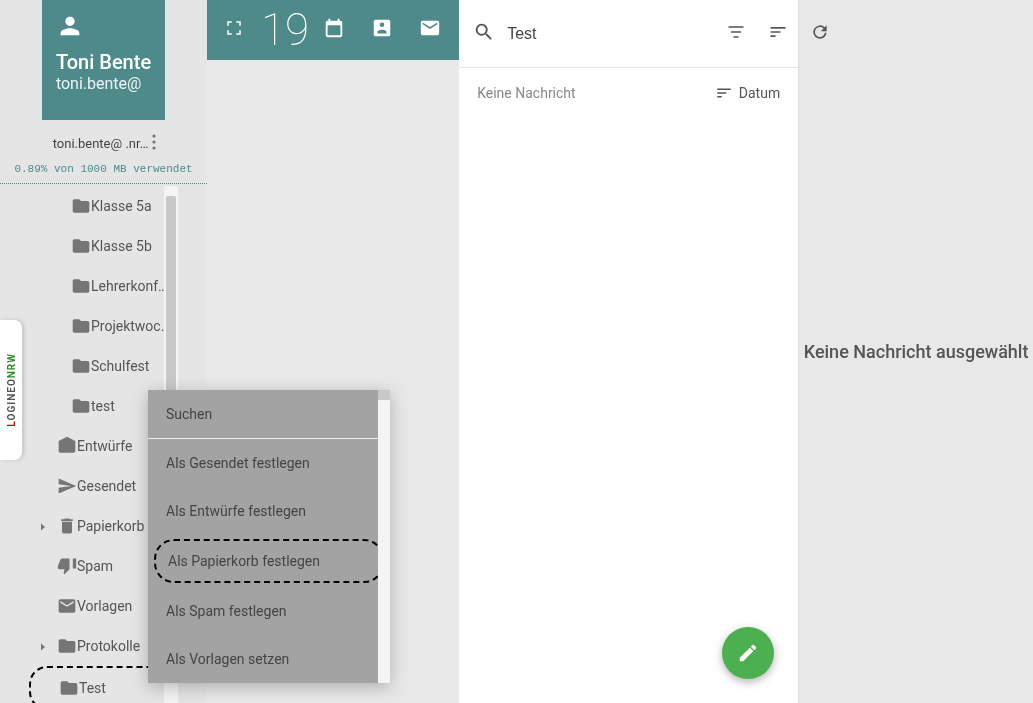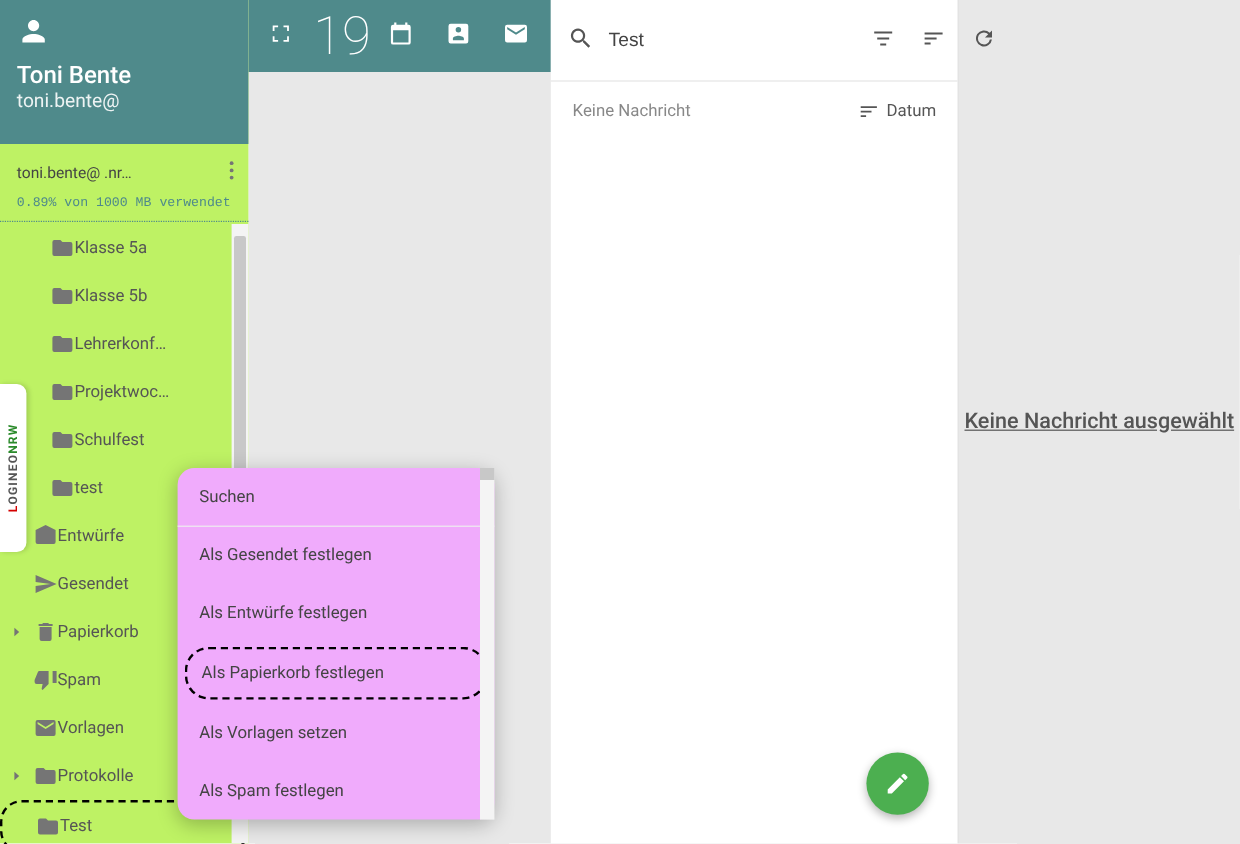--- a/index.html
+++ b/index.html
@@ -1,18 +1,18 @@
 <!DOCTYPE html>
 <html><head>
 <meta charset="utf-8">
 <style>
 * { box-sizing: border-box; margin: 0; padding: 0; }
 body { font-family: -apple-system, BlinkMacSystemFont, "Segoe UI", Roboto, sans-serif; width: 1033px; height: 703px; overflow: hidden; background: #fff; position: relative; }
 .app { display: flex; height: 703px; }
-.sidebar { width: 207px; background: #bef264; display: flex; flex-direction: column; position: relative; }
+.sidebar { width: 207px; background: #e5e5e5; display: flex; flex-direction: column; position: relative; align-items: center; }
 .sidebar-header { background: #4f8a8b; color: #fff; padding: 12px 14px 10px 14px; height: 120px; position: relative; }
 .avatar-icon { width: 28px; height: 28px; fill: #fff; }
 .user-name { font-size: 20px; font-weight: 500; margin-top: 6px; }
 .user-email { font-size: 16px; opacity: 0.9; }
 .gear { position: absolute; right: 14px; top: 78px; cursor: pointer; }
 .gear svg { width: 20px; height: 20px; fill: #fff; }
 .account-row { display: flex; align-items: center; justify-content: space-between; padding: 10px 8px 6px 14px; font-size: 13px; color: #444; }
 .account-row .more { padding: 4px; cursor: pointer; }
 .storage { font-size: 11px; color: #4f8a8b; padding: 0 14px 8px 14px; border-bottom: 1px dotted #4f8a8b; margin-bottom: 2px; font-family: Liberation Mono, monospace; }
 .folders { flex: 1; overflow-y: auto; position: relative; }
@@ -39,22 +39,22 @@
 .search-row { display: flex; align-items: center; padding: 14px 14px; border-bottom: 1px solid #e5e5e5; gap: 12px; height: 68px; }
 .search-row .sico svg { width: 22px; height: 22px; fill: #555; }
 .search-row input { border: none; outline: none; font-size: 16px; flex: 1; color: #444; }
 .search-row .acts { display: flex; gap: 22px; }
 .search-row .acts svg { width: 20px; height: 20px; fill: #555; cursor: pointer; }
 .listhdr { display: flex; align-items: center; justify-content: space-between; padding: 16px 18px; color: #888; font-size: 14px; }
 .listhdr .sorter { display: flex; align-items: center; gap: 6px; cursor: pointer; color: #555; }
 .listhdr .sorter svg { width: 18px; height: 18px; fill: #555; }
 .fab { position: absolute; bottom: 24px; right: 24px; width: 52px; height: 52px; border-radius: 50%; background: #4caf50; display: flex; align-items: center; justify-content: center; box-shadow: 0 3px 8px rgba(0,0,0,0.3); cursor: pointer; }
 .fab svg { width: 22px; height: 22px; fill: #fff; }
-.view-pane { flex: 1; background: #e8e8e8; display: flex; align-items: center; justify-content: center; color: #555; font-size: 18px; font-weight: 500; text-decoration: underline; }
-.ctxmenu { position: absolute; left: 148px; top: 390px; width: 264px; background: #f0abfc; box-shadow: 0 4px 16px rgba(0,0,0,0.25); z-index: 50; border-radius: 14px; }
+.view-pane { flex: 1; background: #e8e8e8; display: flex; align-items: center; justify-content: center; color: #555; font-size: 18px; font-weight: 500; }
+.ctxmenu { position: absolute; left: 148px; top: 390px; width: 242px; background: #a3a3a3; box-shadow: 0 4px 16px rgba(0,0,0,0.25); z-index: 50; }
 .ctxmenu-item { padding: 16px 18px; font-size: 14px; color: #444; cursor: pointer; }
 .ctxmenu-item:first-child { border-bottom: 1px solid #eee; }
 .ctxmenu-highlight { border: 2.5px dashed #000; border-radius: 20px; margin: 4px 6px; padding: 12px 12px; }
 .ctx-scroll { position: absolute; right: 0; top: 0; bottom: 0; width: 12px; background: #f4f4f4; }
 .ctx-scroll-thumb-top { position: absolute; top: 0; width: 12px; height: 10px; background: #c8c8c8; }
 </style>
 </head>
 <body>
 
 <div class="app">
@@ -242,19 +242,19 @@
     </div>
   </main>
 </div>
 
 <div class="ctxmenu">
   <div id="ctx-mount">
       <div class="ctxmenu-item">Suchen</div>
       <div class="ctxmenu-item">Als Gesendet festlegen</div>
       <div class="ctxmenu-item">Als Entwürfe festlegen</div>
       <div class="ctxmenu-item ctxmenu-highlight">Als Papierkorb festlegen</div>
+      <div class="ctxmenu-item">Als Spam festlegen</div>
       <div class="ctxmenu-item">Als Vorlagen setzen</div>
-      <div class="ctxmenu-item">Als Spam festlegen</div>
     </div>
   <div class="ctx-scroll">
     <div class="ctx-scroll-thumb-top"></div>
   </div>
 </div>
 
 </body></html>

